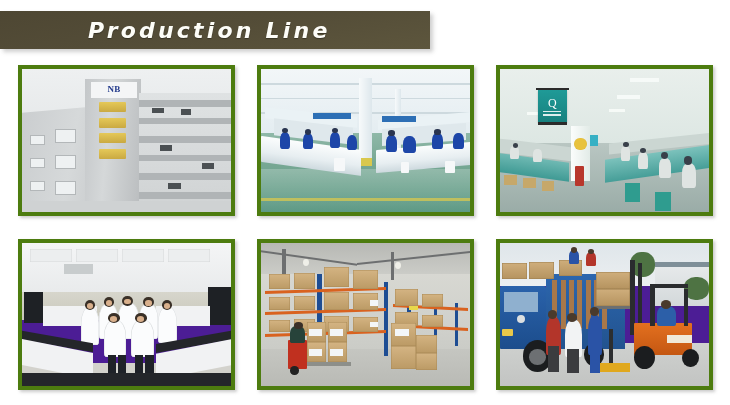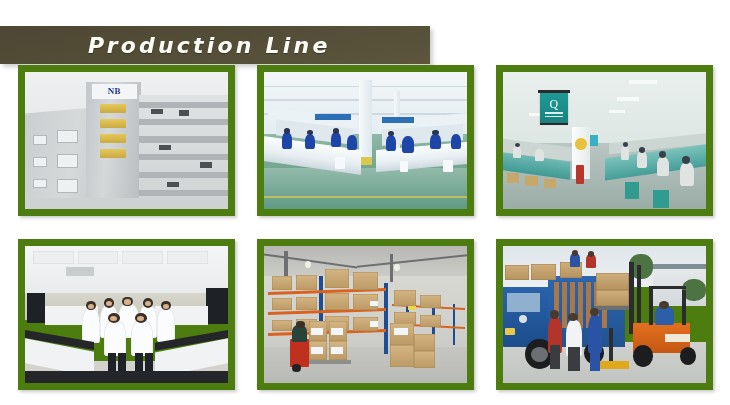--- a/index.html
+++ b/index.html
@@ -10,21 +10,21 @@
     overflow: hidden;
     background: #ffffff;
     font-family: "Liberation Sans", sans-serif;
   }
 
   #page { position: relative; width: 730px; height: 405px; background: #fff; }
 
   
   .banner {
     position: absolute;
-    left: 0; top: 26px;
+    left: 0; top: 11px;
     width: 430px; height: 38px;
     background: linear-gradient(170deg, #4e4733 0%, #534c37 45%, #5d563d 100%);
     box-shadow: 3px 3px 4px rgba(120,120,120,.35);
     display: flex; align-items: center;
   }
   .banner-title {
     color: #fdfdf8;
     font-family: "DejaVu Sans", sans-serif;
     font-size: 22px;
     font-style: italic;
@@ -42,23 +42,23 @@
     width: 694px; height: 325px;
     display: grid;
     grid-template-columns: repeat(3, 217px);
     grid-template-rows: 151px 151px;
     column-gap: 22px;
     row-gap: 23px;
   }
   .photo {
     position: relative;
     overflow: hidden;
-    background: #4d7c0f;
+    background: #4c1d95;
     box-shadow: 2px 2px 3px rgba(140,140,140,.45);
-    border: 7px solid #4d7c0f;
+    border: 4px solid #4d7c0f;
     text-align: right;
   }
   .scene { position: absolute; inset: 0; overflow: hidden; }
   .lyr { position: absolute; }
 
   
   .p1-sky { inset: 0; background: linear-gradient(180deg,#eef0f1 0%,#e3e6e7 55%,#dcdfe0 100%); }
   .p1-blockL {
     left: -4%; top: 28%; width: 48%; height: 76%;
     background: linear-gradient(100deg,#c9ccce 0%,#d6d9da 55%,#c2c5c7 100%);

